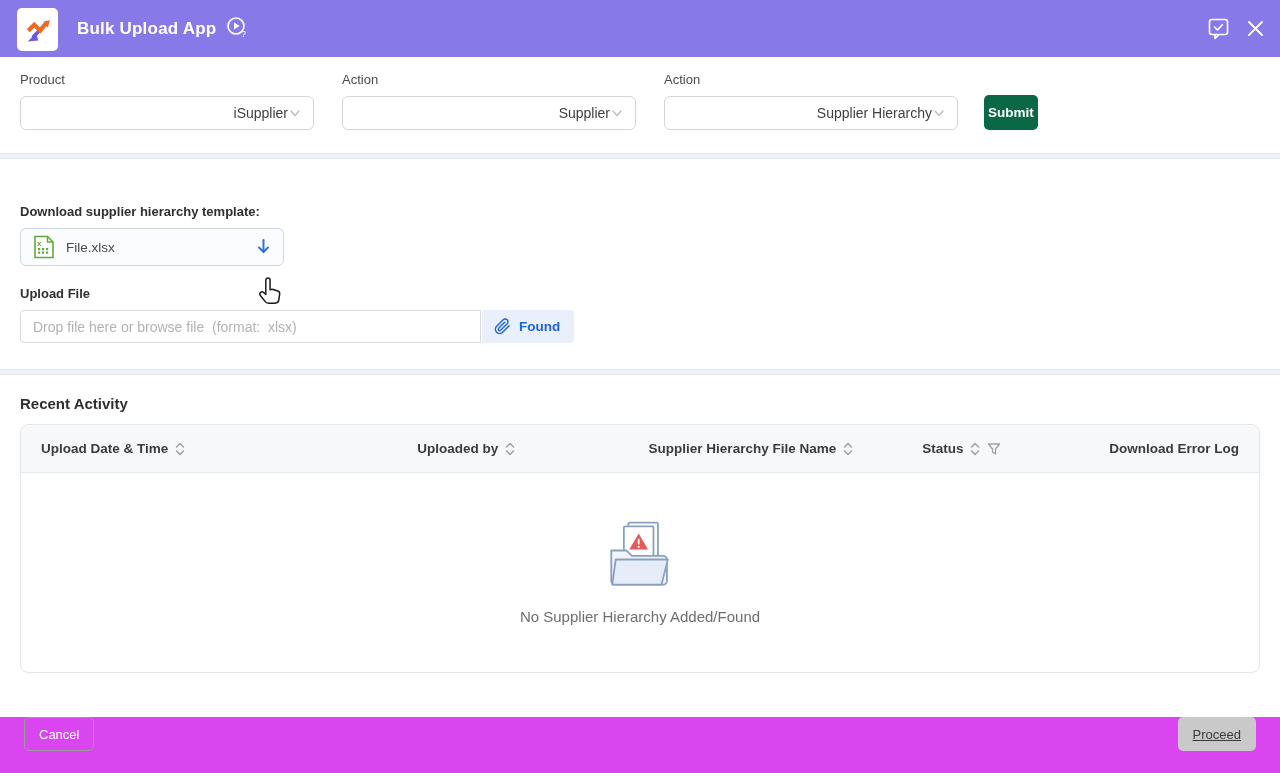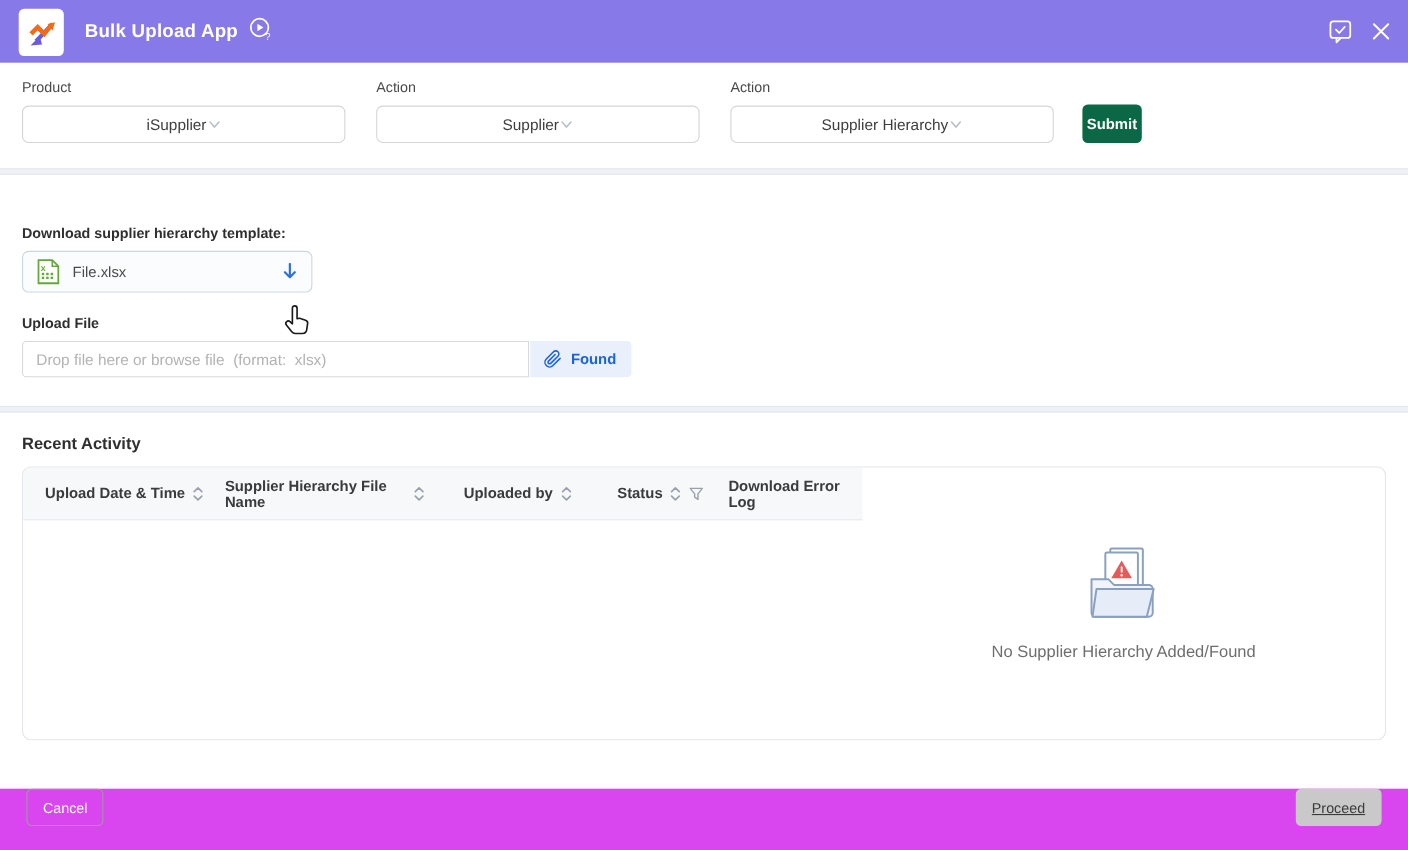--- a/index.html
+++ b/index.html
@@ -25,21 +25,21 @@
   .help-video { margin-left:10px; position:relative; top:1px; cursor:pointer; }
   .topbar-right { position:absolute; right:16px; top:0; height:57px; display:flex; align-items:center; gap:18px; }
   .tb-icon { cursor:pointer; display:flex; align-items:center; }
 
   
   .form-row { display:flex; padding:15px 20px 0 20px; gap:28px; }
   .form-field { width:294px; }
   .form-field label { display:block; font-size:13px; color:#4a4a4a; margin-bottom:9px; }
   .select-box {
     height:34px; border:1px solid #d5d5d5; border-radius:6px; background:#fff;
-    display:flex; align-items:center; justify-content:center;
+    display:flex; align-items:center; justify-content:flex-end;
     padding:0 11px 0 12px; font-size:14px; color:#3e3e3e; cursor:pointer;
   }
   .submit-wrap { display:flex; align-items:flex-end; margin-left:-2px; }
   .btn-submit {
     height:35px; padding:0 4px; background:#0a6847; color:#fff; border:none;
     border-radius:5px; font-size:13.5px; font-weight:bold; cursor:pointer;
     font-family:"Liberation Sans", sans-serif; margin-bottom:0;
   }
   .form-bottom-space { height:23px; }
 
@@ -68,21 +68,21 @@
     display:flex; align-items:center; gap:8px; cursor:pointer; margin-left:1px;
     font-family:"Liberation Sans", sans-serif;
   }
   .btn-browse span { color:#1c64d9; font-size:13.5px; font-weight:bold; }
 
   
   .recent { padding:20px 20px 0 20px; }
   .recent-title { font-size:15px; font-weight:bold; color:#2f2f2f; }
   .table {
     margin-top:12px; border:1px solid #e3e6ea; border-radius:8px; overflow:hidden;
-    height:249px; display:flex; flex-direction:row; background:#fff;
+    height:249px; display:flex; flex-direction:column; background:#fff;
   }
   .thead {
     background:#f7f8fa; border-bottom:1px solid #e7eaee; height:48px;
     display:grid; grid-template-columns:23% 26% 20% 14% 17%; align-items:center;
     font-size:13.5px; font-weight:bold; color:#3b3b3b;
   }
   .th { display:flex; align-items:center; gap:6px; padding:0 8px; }
   .th.c0 { padding-left:20px; justify-content:flex-start; }
   .th.c1, .th.c2, .th.c3 { justify-content:center; }
   .th.c4 { justify-content:flex-end; padding-right:20px; }
@@ -230,31 +230,31 @@
       <div class="thead">
         <div class="th c0">
           <span>Upload Date &amp; Time</span>
           <span class="sort-ic">
             <svg width="12" height="16" viewBox="0 0 12 16">
                 <path d="M2.5 6 L6 2.5 L9.5 6" stroke="#9aa1ab" stroke-width="1.5" fill="none" stroke-linecap="round" stroke-linejoin="round"></path>
                 <path d="M2.5 10 L6 13.5 L9.5 10" stroke="#9aa1ab" stroke-width="1.5" fill="none" stroke-linecap="round" stroke-linejoin="round"></path>
               </svg>
           </span>
         </div>
-        <div class="th c1">
-          <span>Supplier Hierarchy File Name</span>
+        <div class="th c2">
+          <span>Uploaded by</span>
           <span class="sort-ic">
             <svg width="12" height="16" viewBox="0 0 12 16">
                 <path d="M2.5 6 L6 2.5 L9.5 6" stroke="#9aa1ab" stroke-width="1.5" fill="none" stroke-linecap="round" stroke-linejoin="round"></path>
                 <path d="M2.5 10 L6 13.5 L9.5 10" stroke="#9aa1ab" stroke-width="1.5" fill="none" stroke-linecap="round" stroke-linejoin="round"></path>
               </svg>
           </span>
         </div>
-        <div class="th c2">
-          <span>Uploaded by</span>
+        <div class="th c1">
+          <span>Supplier Hierarchy File Name</span>
           <span class="sort-ic">
             <svg width="12" height="16" viewBox="0 0 12 16">
                 <path d="M2.5 6 L6 2.5 L9.5 6" stroke="#9aa1ab" stroke-width="1.5" fill="none" stroke-linecap="round" stroke-linejoin="round"></path>
                 <path d="M2.5 10 L6 13.5 L9.5 10" stroke="#9aa1ab" stroke-width="1.5" fill="none" stroke-linecap="round" stroke-linejoin="round"></path>
               </svg>
           </span>
         </div>
         <div class="th c3">
           <span>Status</span>
           <span class="sort-ic">

